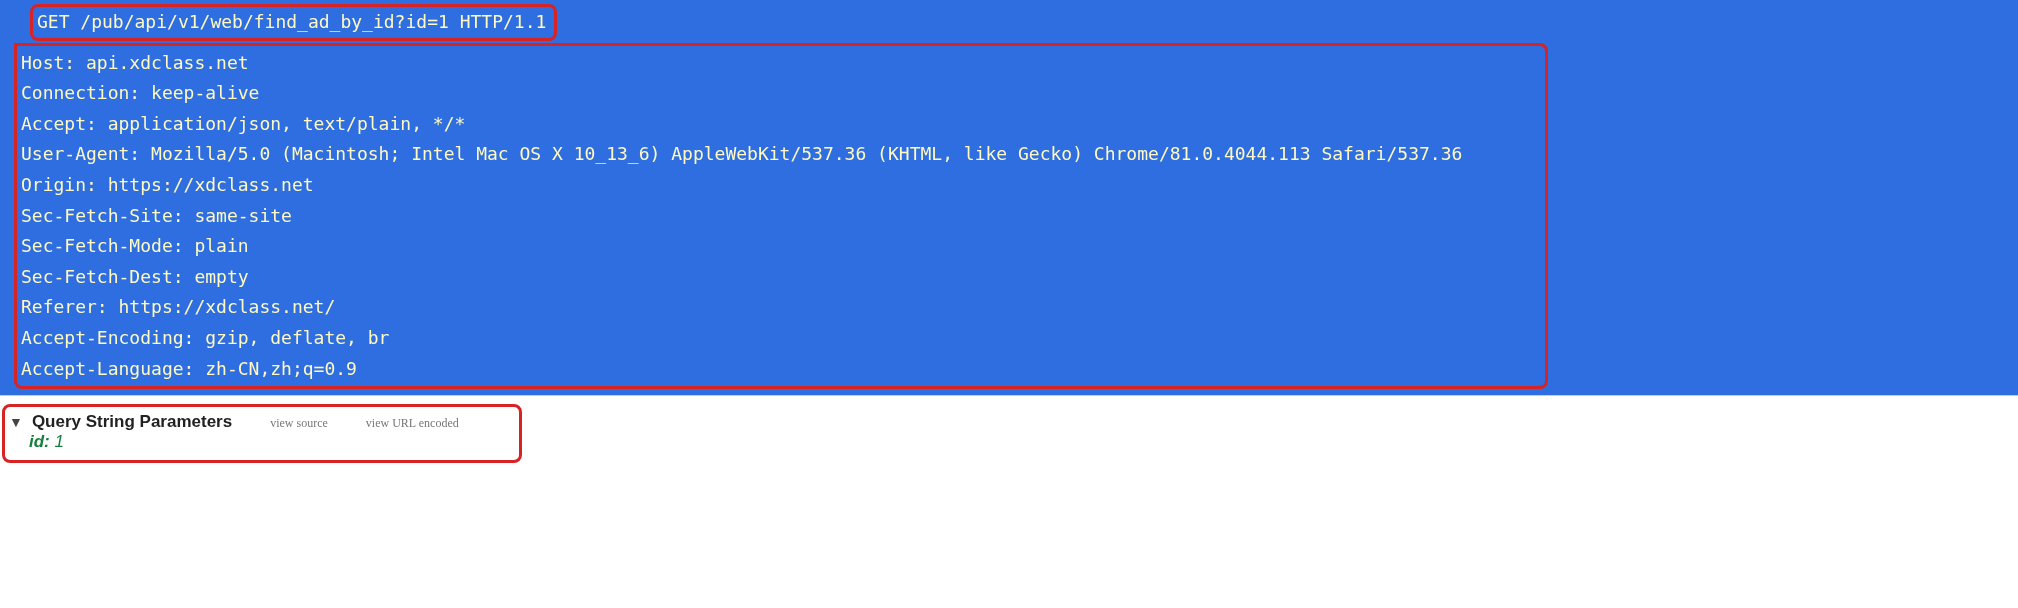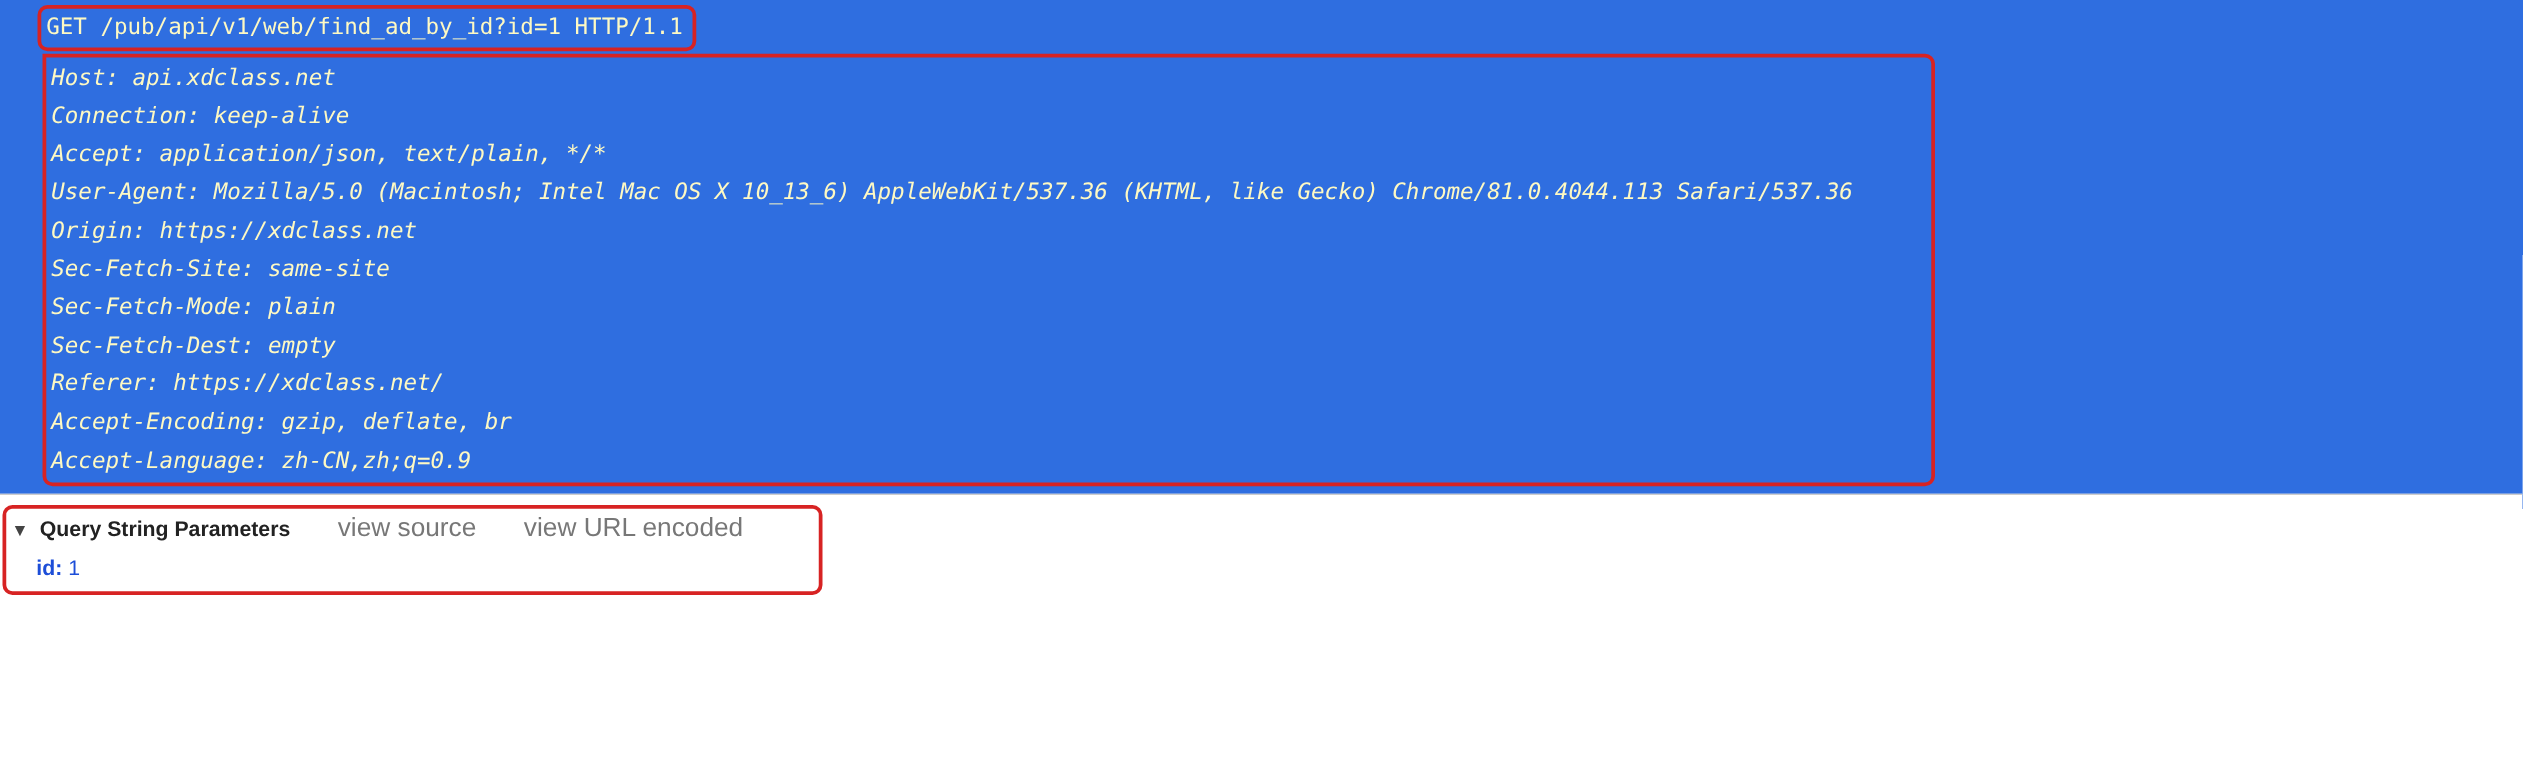--- a/index.html
+++ b/index.html
@@ -24,26 +24,25 @@
     margin-left: 30px;
     margin-bottom: 4px;
   }
   .request-line-box span {
     white-space: pre;
   }
   .headers-body-box {
     border: 3px solid #d72323;
     border-radius: 8px;
     border-top-left-radius: 0;
-    margin-left: 34px;
+    margin-left: 14px;
     margin-right: 470px;
     padding: 2px 8px 2px 4px;
     position: relative;
     top: -2px;
-    font-style: italic;
   }
   .header-line {
     white-space: pre;
   }
   .overflow-ua {
     white-space: nowrap;
   }
   .params-section {
     font-family: "Helvetica Neue", Arial, sans-serif;
     border-top: 1px solid #ccc;
@@ -68,28 +67,29 @@
     margin-right: 4px;
     display: inline-block;
   }
   .params-title {
     font-weight: bold;
     color: #222;
     font-size: 17px;
   }
   .params-link {
     color: #777;
-    font-size: 21px;
+    font-size: 12px;
     cursor: pointer;
+    font-family: Liberation Serif, serif;
   }
   .param-row {
-    margin-top: 10px;
     margin-left: 20px;
     font-size: 17px;
-    color: #1d4ed8;
+    color: #15803d;
+    font-style: italic;
   }
   .param-key { font-weight: bold; }
 </style>
 </head>
 <body>
 
 <div class="headers-block">
   <div class="request-line-box">
     <span>GET /pub/api/v1/web/find_ad_by_id?id=1 HTTP/1.1</span>
   </div>

